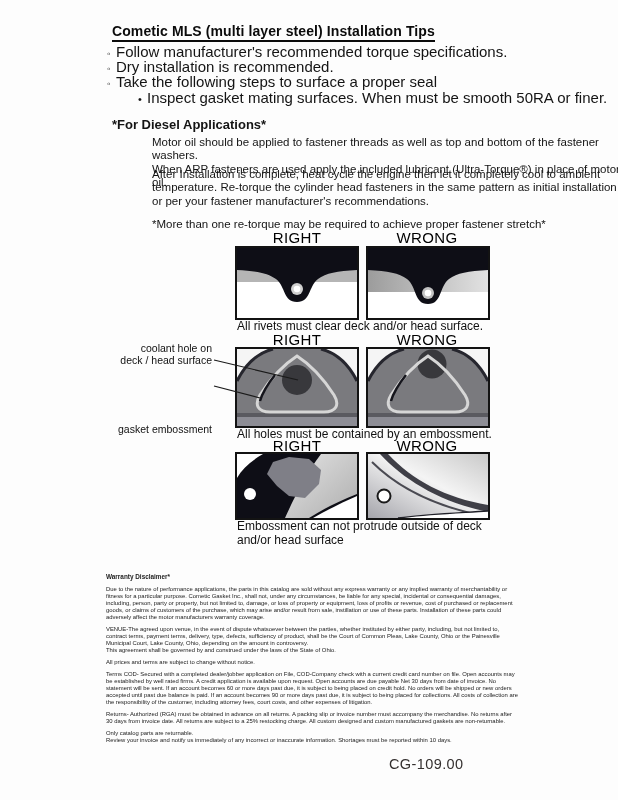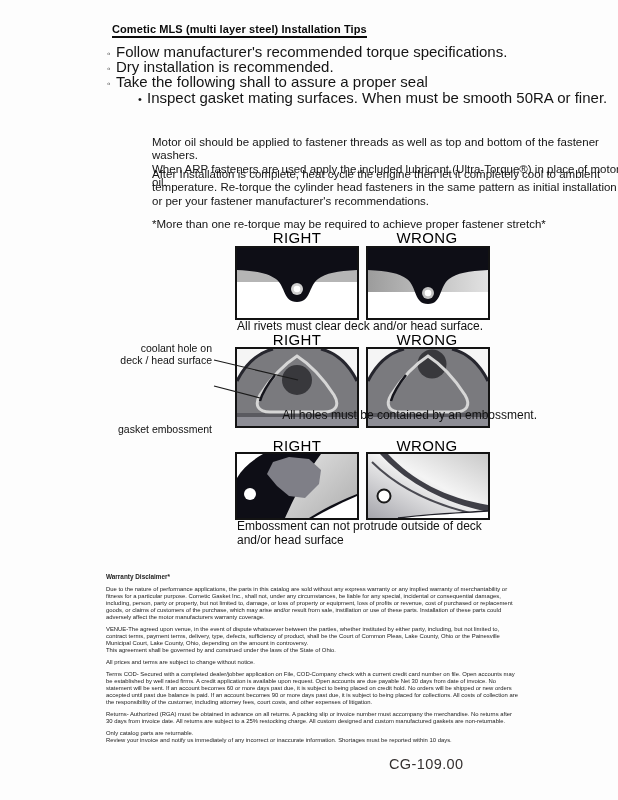--- a/index.html
+++ b/index.html
@@ -4,21 +4,21 @@
 <style>
   html,body{margin:0;padding:0;background:#e8e8e8;}
   .page{
     position:relative;width:618px;height:800px;background:#fdfdfd;
     font-family:"Liberation Sans","DejaVu Sans",sans-serif;color:#141414;
     overflow:hidden;margin:0 auto;
   }
   .abs{position:absolute;}
   .pre{white-space:pre-line;}
   .title{
-    left:112px;top:23px;font-size:11px;font-weight:bold;color:#0b0b0b;
+    left:112px;top:23px;font-size:14px;font-weight:bold;color:#0b0b0b;
     border-bottom:2px solid #0b0b0b;padding-bottom:1px;letter-spacing:.1px;
   }
   .bullets{left:107px;top:45px;font-size:15px;line-height:13.2px;}
   .b-row{display:flex;}
   .b-row .mk{width:9px;flex:0 0 9px;}
   .b-row.lvl1 .mk::before{content:"\25E6";font-size:10px;}
   .b-row.lvl2{margin-left:31px;}
   .b-row.lvl2 .mk::before{content:"\2022";font-size:11px;}
   .diesel-h{left:112px;top:117px;font-size:13px;font-weight:bold;}
   .body-p{font-size:11.5px;line-height:13.4px;margin-left:40px;}
@@ -43,28 +43,29 @@
     <div class="b-row lvl1">
         <span class="mk"></span>
         <span>Follow manufacturer's recommended torque specifications.</span>
       </div>
     <div class="b-row lvl1">
         <span class="mk"></span>
         <span>Dry installation is recommended.</span>
       </div>
     <div class="b-row lvl1">
         <span class="mk"></span>
-        <span>Take the following shall to assure a proper seal</span>
+        <span>Take the following steps to surface a proper seal</span>
       </div>
     <div class="b-row lvl2">
         <span class="mk"></span>
         <span>Inspect gasket mating surfaces.  When must be smooth 50RA or finer.</span>
       </div>
   </div>
 
+  <div class="abs diesel-h">*For Diesel Applications*</div>
   <div class="abs body-p pre" style="left:112px;top:136px;width:470px;">Motor oil should be applied to fastener threads as well as top and bottom of the fastener washers.
 When ARP fasteners are used apply the included lubricant (Ultra-Torque®) in place of motor oil.</div>
   <div class="abs body-p pre" style="left:112px;top:168px;width:470px;">After Installation is complete, heat cycle the engine then let it completely cool to ambient
 temperature. Re-torque the cylinder head fasteners in the same pattern as initial installation
 or per your fastener manufacturer's recommendations.</div>
   <div class="abs body-p" style="left:112px;top:218px;width:470px;">*More than one re-torque may be required to achieve proper fastener stretch*</div>
 
   <div class="abs fig-label" style="left:235px;top:229px;">RIGHT</div>
   <div class="abs fig-label" style="left:365px;top:229px;">WRONG</div>
 
@@ -133,21 +134,21 @@
       <path d="M60,7 C74,16 88,32 97,46 C103,56 99,63 87,63 L33,63 C21,63 17,56 23,46 C32,32 46,16 60,7 Z" fill="none" stroke="#d6d6d6" stroke-width="3"></path>
       <path d="M38,26 C30,36 25,45 23,52" stroke="#15151c" stroke-width="2.5" fill="none"></path>
     </svg>
   </div>
 
   <svg class="abs" style="left:110px;top:330px;pointer-events:none;" width="260" height="110" viewBox="0 0 260 110">
     <line x1="104" y1="30" x2="188" y2="50" stroke="#1a1a1a" stroke-width="1.2"></line>
     <line x1="104" y1="56" x2="150" y2="68" stroke="#1a1a1a" stroke-width="1.2"></line>
   </svg>
 
-  <div class="abs caption" style="left:237px;top:409px;width:300px;text-align:right;">All holes must be contained by an embossment.</div>
+  <div class="abs caption" style="left:237px;top:428px;width:300px;">All holes must be contained by an embossment.</div>
 
   <div class="abs fig-label" style="left:235px;top:437px;">RIGHT</div>
   <div class="abs fig-label" style="left:365px;top:437px;">WRONG</div>
 
   <div class="abs fig-box" style="left:235px;top:452px;">
     <svg width="120" height="64" viewBox="0 0 120 64">
       <defs>
         <linearGradient id="g3r" x1="0" y1="0" x2="1" y2="1">
           <stop offset="0" stop-color="#e4e4e4"></stop>
             <stop offset="1" stop-color="#aeaeae"></stop>

